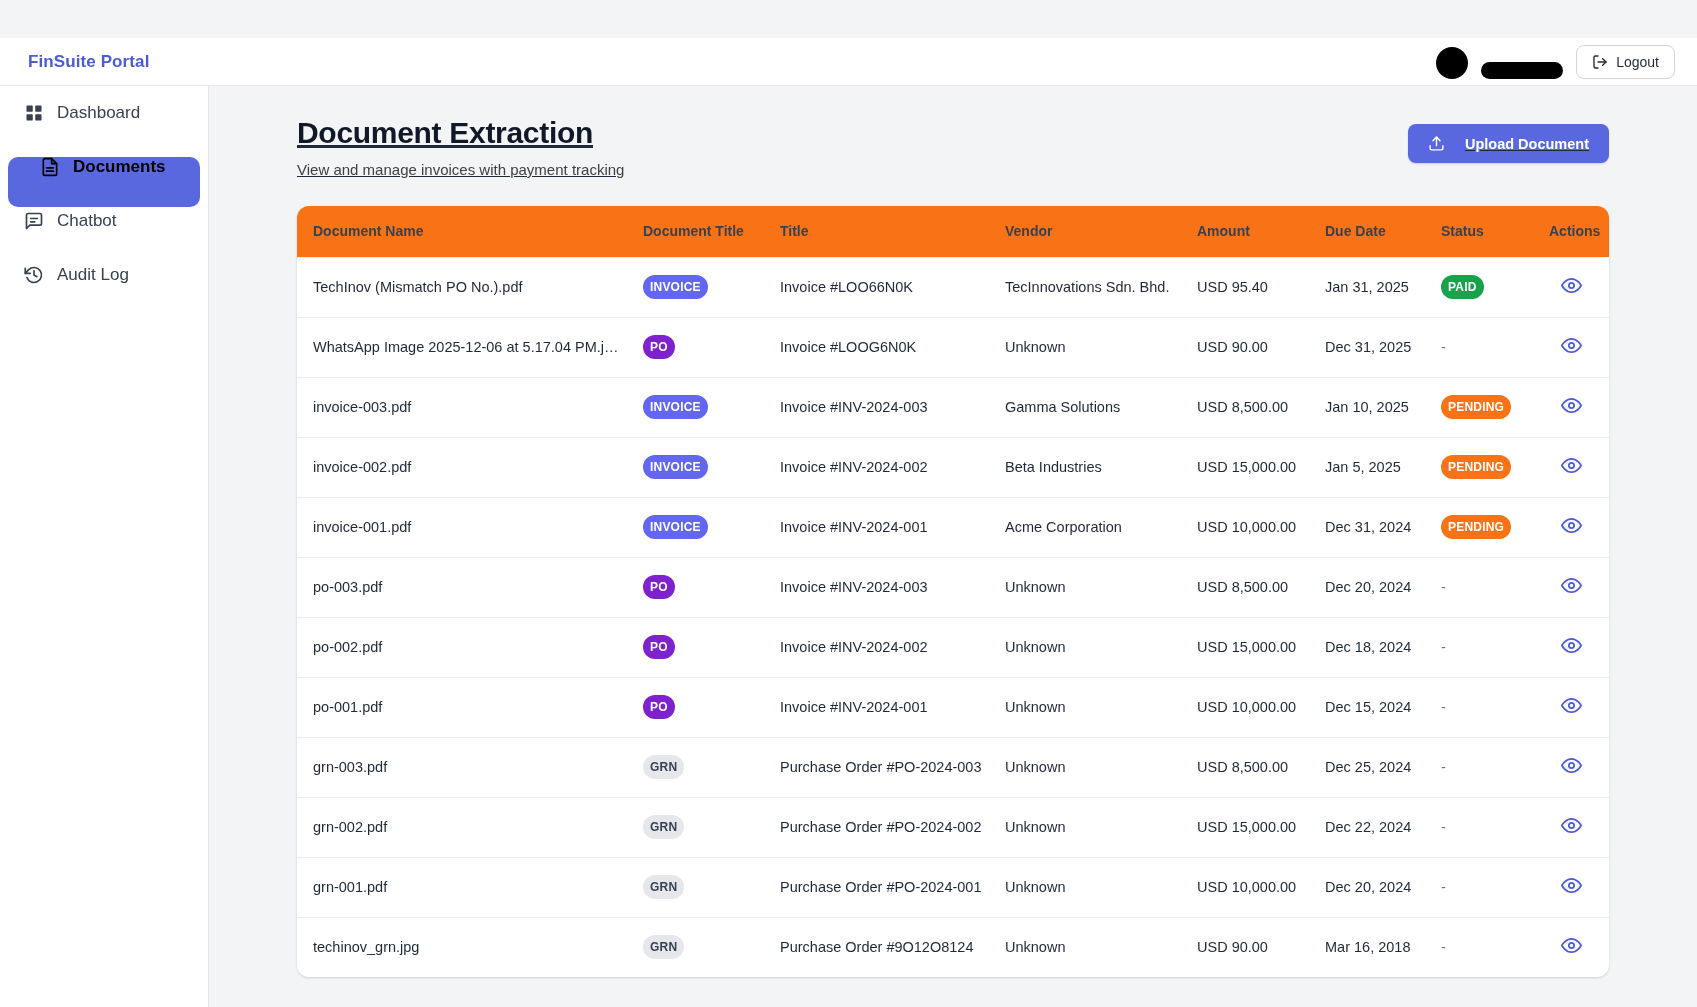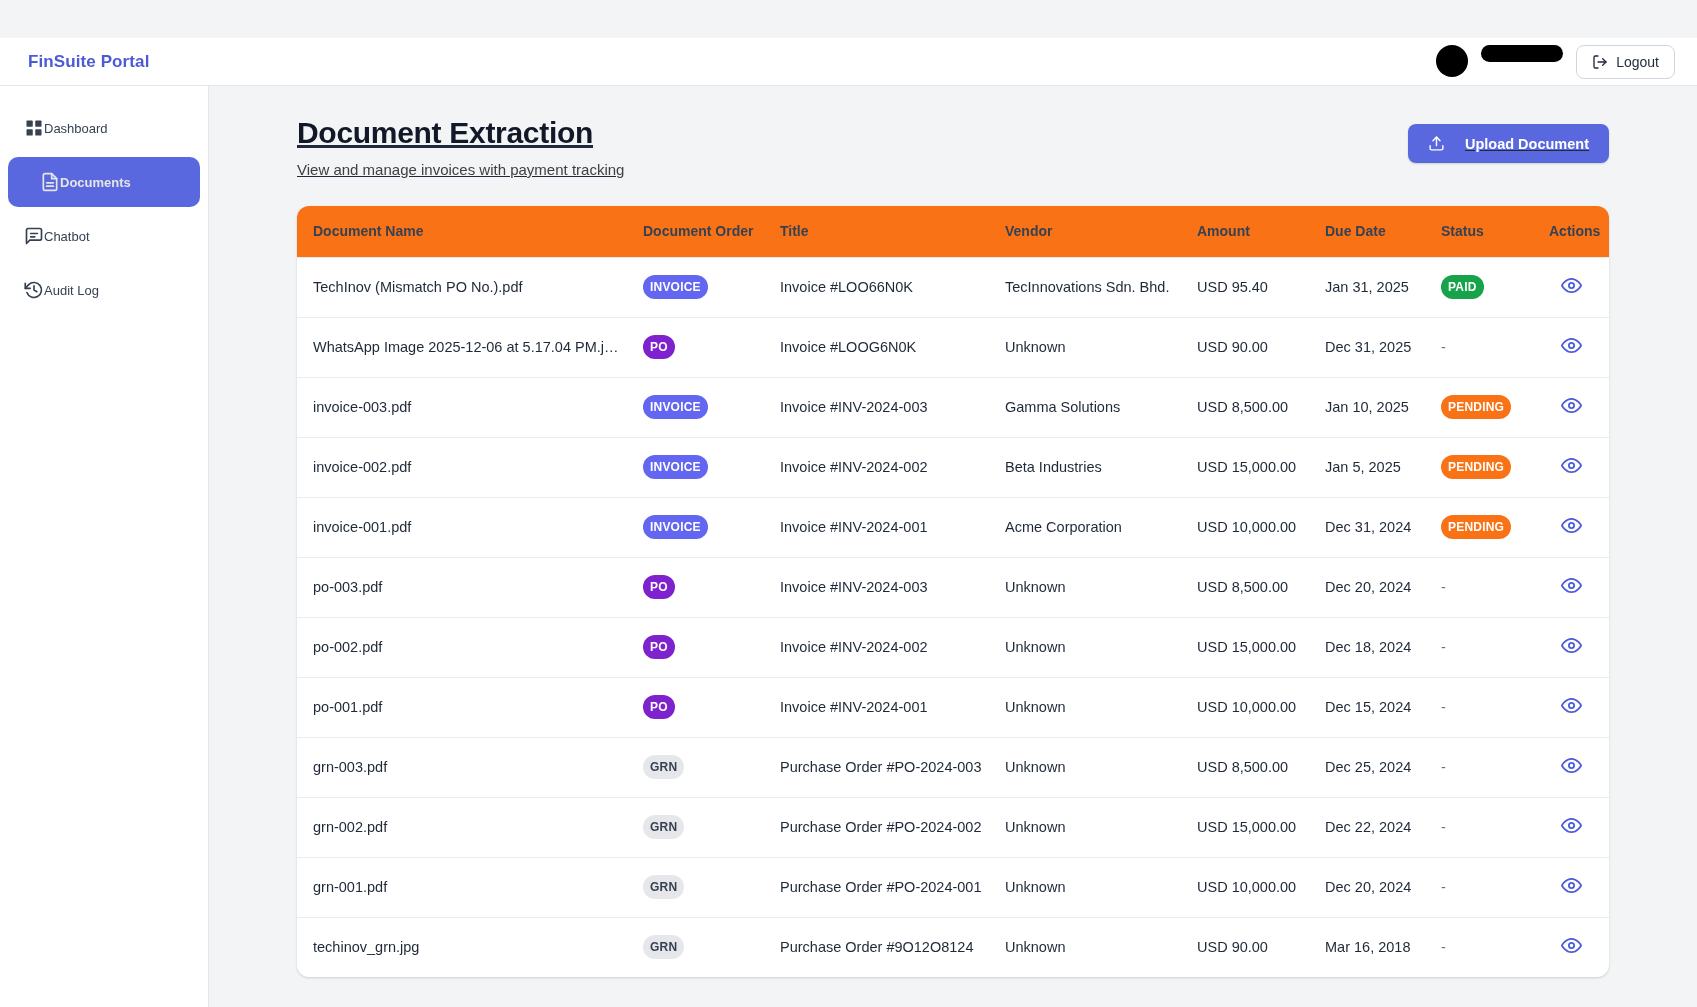--- a/index.html
+++ b/index.html
@@ -20,45 +20,45 @@
     --icon-action:#4d5cd9;
   }
 
   
   .topbar {
     height:48px; background:#fff; border-bottom:1px solid #e5e7eb;
     display:flex; align-items:center; justify-content:space-between;
     padding:0 22px 0 28px; position:relative; z-index:2;margin-top:38px;
   }
   .brand { color:var(--brand); font-weight:bold; font-size:17px; letter-spacing:.1px; cursor:pointer; }
-  .topbar-right { display:flex; align-items:flex-start; gap:13px; }
+  .topbar-right { display:flex; align-items:flex-end; gap:13px; }
   .avatar { width:32px; height:32px; border-radius:50%; background:#000; cursor:pointer; }
   .user-blob { width:82px; height:17px; border-radius:9px; background:#000; }
   .logout-btn {
     display:flex; align-items:center; gap:8px;
     background:#fff; border:1px solid #d1d5db; border-radius:8px;
     padding:8px 15px; font-size:14px; color:#1f2937; font-family:inherit; cursor:pointer;
   }
   .logout-btn svg { width:16px; height:16px; stroke:#1f2937; }
 
   
   .layout { display:flex; height:959px; }
 
   
   .sidebar {
     width:209px; background:#fff; border-right:1px solid #e5e7eb;
     padding:17px 8px 0; flex-shrink:0;
   }
   .side-item {
-    display:flex; align-items:center; 
+    display:flex; align-items:flex-start; gap:13px;
     height:50px; padding:0 16px; border-radius:10px;
-    font-size:13px; color:#374151; margin-bottom:4px; cursor:pointer;
+    font-size:17px; color:#374151; margin-bottom:4px; cursor:pointer;
   }
   .side-item svg { width:20px; height:20px; flex-shrink:0; }
-  .side-item.active { background:var(--accent); color:#e5e5e5; font-weight:bold;padding-left:32px; }
+  .side-item.active { background:var(--accent); color:#000000; font-weight:bold;padding-left:32px; }
   .icon-stroke { fill:none; stroke:currentColor; stroke-width:2; stroke-linecap:round; stroke-linejoin:round; }
   .icon-fill { fill:currentColor; stroke:none; }
 
   
   .main { flex:1; padding:30px 88px 0; min-width:0; }
   .page-head { display:flex; justify-content:space-between; align-items:flex-start;text-decoration:underline; }
   .page-title { font-size:30px; color:#111827; font-weight:bold; letter-spacing:-.3px; }
   .page-subtitle { margin-top:11px; font-size:15px; color:#404040; }
   .upload-btn {
     display:flex; align-items:center; gap:20px;
@@ -186,21 +186,21 @@
               <col style="width:225px">
               <col style="width:192px">
             <col style="width:128px">
               <col style="width:116px">
               <col style="width:108px">
               <col style="width:82px">
           </colgroup>
           <thead>
             <tr>
               <th>Document Name</th>
-              <th>Document Order</th>
+              <th>Document Title</th>
               <th>Title</th>
               <th>Vendor</th>
               <th>Amount</th>
               <th>Due Date</th>
               <th>Status</th>
               <th>Actions</th>
             </tr>
           </thead>
           <tbody>
   <tr>

